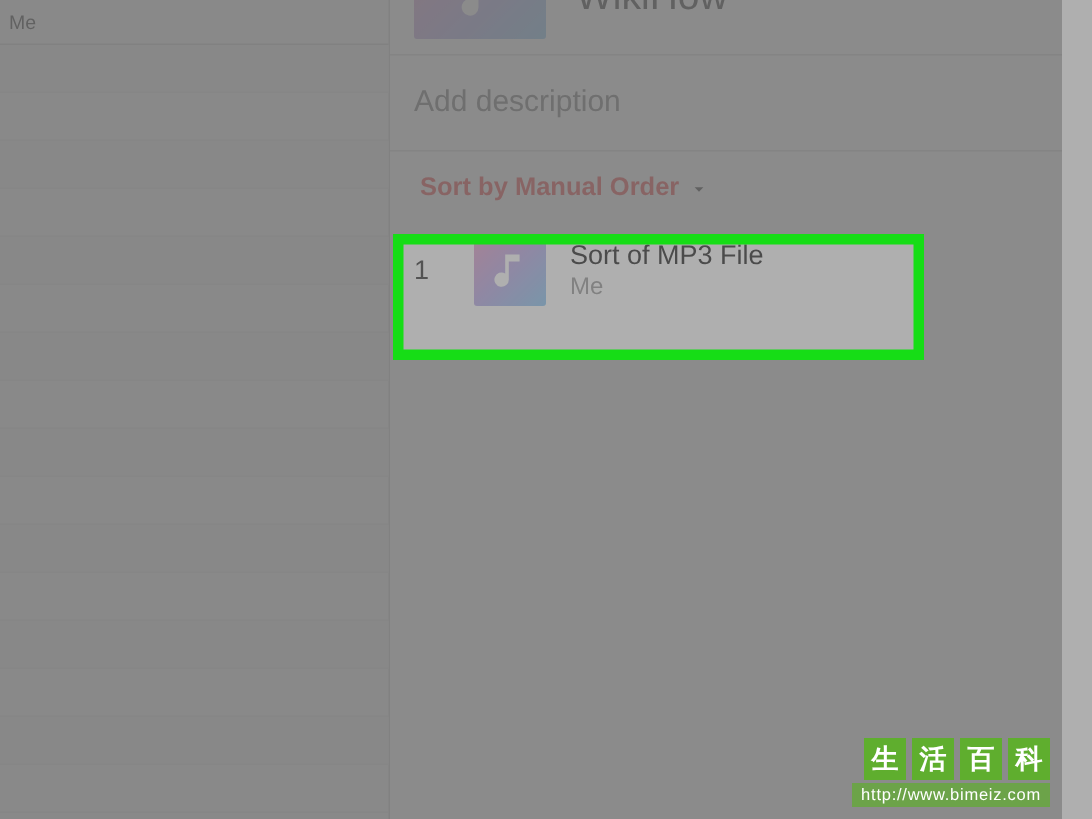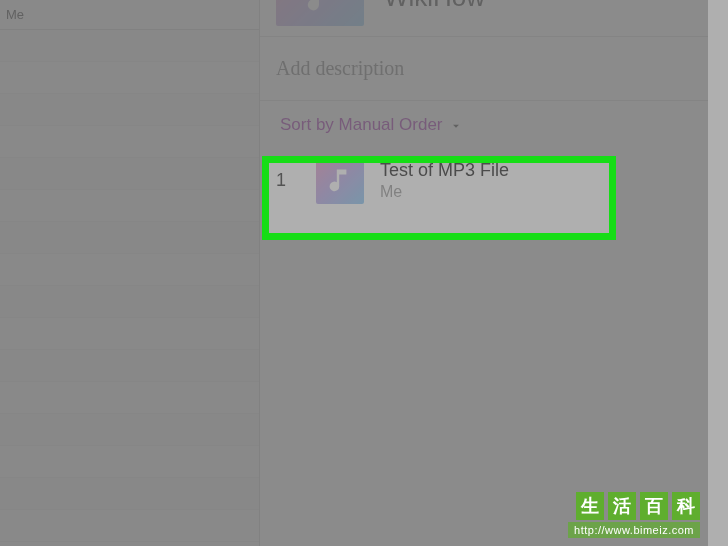--- a/index.html
+++ b/index.html
@@ -16,23 +16,23 @@
     .sidebar .list { }
     .sidebar .list .row { height: 32px; border-bottom: 1px solid #e7e7e7; }
     .sidebar .list .row:nth-child(odd) { background: #f2f2f2; }
 
     .main { flex: 1; display: flex; flex-direction: column; }
     .header { display: flex; align-items: flex-start; gap: 20px; padding: 0 0 10px 16px; border-bottom: 1px solid #dcdcdc; }
     .header .art { width: 88px; height: 56px; margin-top: -30px; border-radius: 2px; overflow: hidden; display: flex; align-items: center; justify-content: center; }
     .header .title { font-size: 26px; color: #333; margin-top: -18px; }
 
     .desc { padding: 20px 0 20px 16px; border-bottom: 1px solid #dcdcdc; }
-    .desc-input { font-size: 20px; color: #b3b3b3; border: none; outline: none; width: 100%; background: transparent; font-family: Liberation Serif, serif; }
+    .desc-input { font-size: 20px; color: #b3b3b3; border: none; outline: none; width: 100%; background: transparent; }
 
-    .sort { padding: 14px 0 12px 20px; font-size: 17px; font-weight: 400; color: #a21caf; display: flex; align-items: center; gap: 6px; }
+    .sort { padding: 14px 0 12px 20px; font-size: 17px; font-weight: 700; color: #ef4444; display: flex; align-items: center; gap: 6px; }
 
     .tracks { flex: 1; }
     .track { display: flex; align-items: center; height: 66px; padding-left: 16px; }
     .track .num { width: 24px; font-size: 18px; color: #333; }
     .track .thumb { width: 48px; height: 48px; margin: 0 16px; border-radius: 2px; display: flex; align-items: center; justify-content: center; }
     .track .meta .t { font-size: 18px; color: #222; }
     .track .meta .s { font-size: 16px; color: #9a9a9a; margin-top: 2px; }
     .tracks .blank { height: 66px; }
 
     .highlight { position: absolute; border: 7px solid #16dd16; z-index: 50; box-sizing: border-box; pointer-events: none; }
@@ -104,21 +104,21 @@
 
       <div class="tracks">
         <div class="track">
           <div class="num">1</div>
           <div class="thumb music-art">
             <svg viewBox="0 0 24 24">
                 <path fill="#ffffff" d="M9 3v10.55A4 4 0 1 0 11 17V7h6V3H9z"></path>
               </svg>
           </div>
           <div class="meta">
-            <div class="t">Test of MP3 File</div>
+            <div class="t">Sort of MP3 File</div>
             <div class="s">Me</div>
           </div>
         </div>
         <div class="blank"></div>
         <div class="blank"></div>
         <div class="blank"></div>
       </div>
 
     </div>
   </div>

